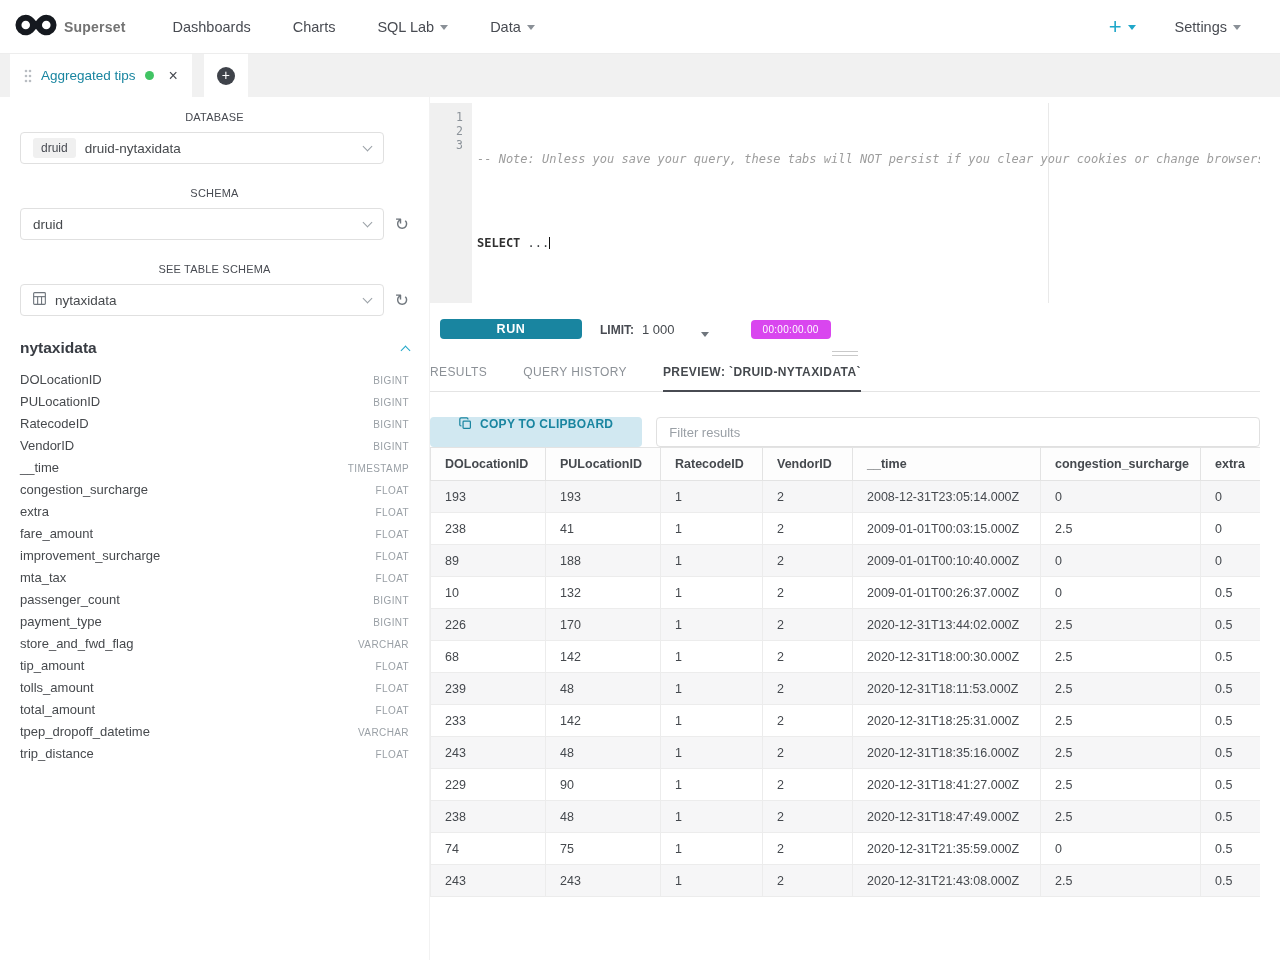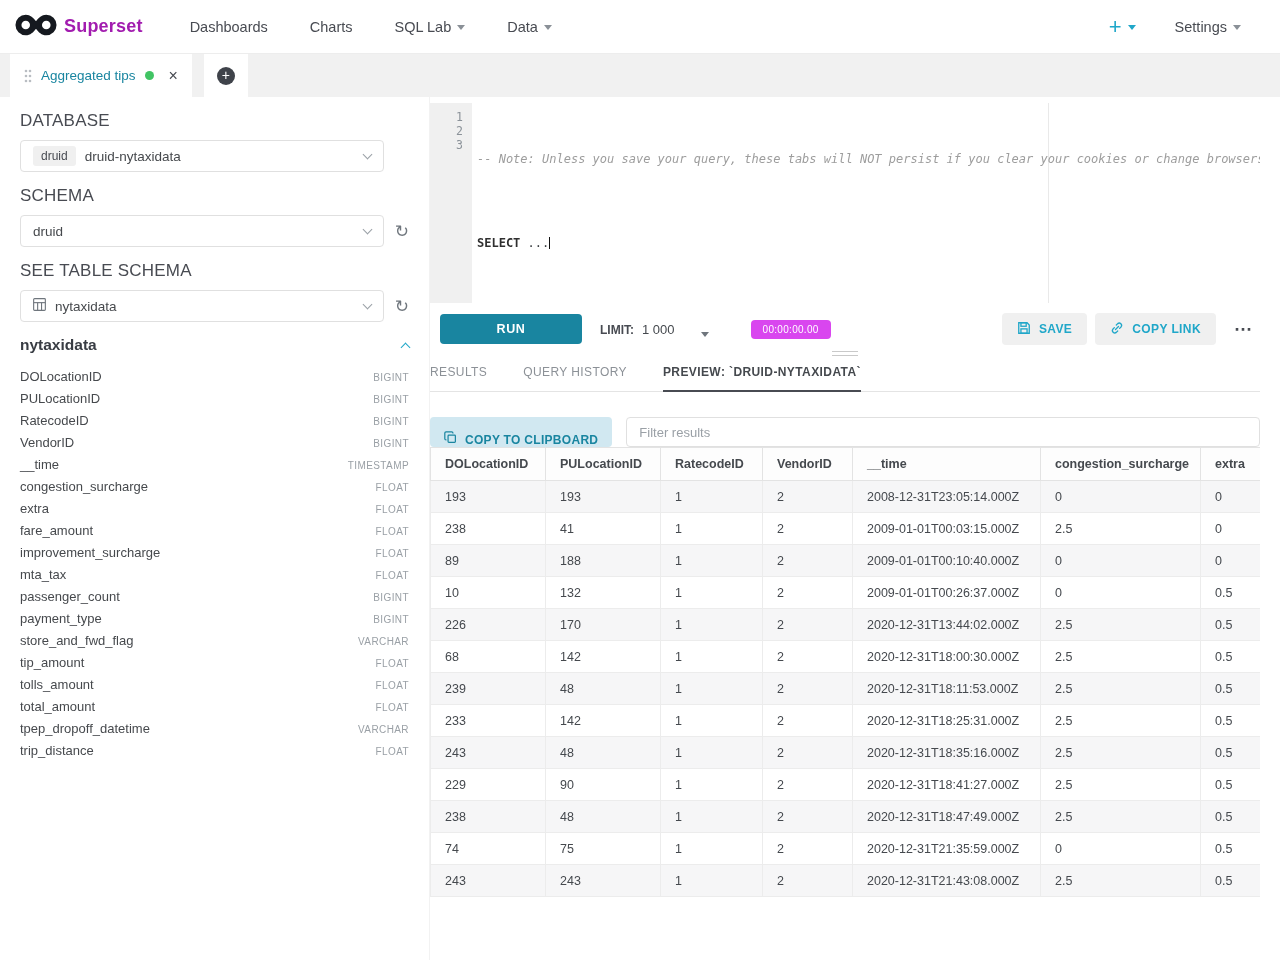--- a/index.html
+++ b/index.html
@@ -4,21 +4,21 @@
 <style>
   * { margin:0; padding:0; box-sizing:border-box; }
   html,body { width:1280px; height:960px; overflow:hidden; background:#fff;
     font-family:"Liberation Sans", sans-serif; color:#45494e; }
   .app { width:1280px; height:960px; display:flex; flex-direction:column; }
 
   
   .navbar { height:54px; flex:0 0 54px; display:flex; align-items:center;
     padding:0 18px 0 14px; background:#fff; border-bottom:1px solid #ededed; }
   .brand { display:flex; align-items:center; gap:6px; cursor:pointer; }
-  .brand-name { font-size:18px; font-weight:700; color:#a21caf; letter-spacing:.2px; }
+  .brand-name { font-size:14px; font-weight:700; color:#737373; letter-spacing:.2px; }
   .nav-items { display:flex; align-items:center; margin-left:26px; }
   .nav-item { font-size:14.5px; color:#484b52; padding:0 21px; cursor:pointer;
     display:inline-flex; align-items:center; }
   .caret { width:0; height:0; border-left:4px solid transparent; border-right:4px solid transparent;
     border-top:5px solid #8a9097; display:inline-block; margin-left:6px; margin-top:2px; }
   .caret.teal { border-top-color:#20a7c9; }
   .nav-right { margin-left:auto; display:flex; align-items:center; gap:10px; }
   .plus-menu { display:inline-flex; align-items:center; cursor:pointer; padding:0 8px; }
   .plus-glyph { color:#20a7c9; font-size:22px; font-weight:500; line-height:1; }
 
@@ -34,22 +34,22 @@
     justify-content:center; cursor:pointer; }
   .addcircle { width:18px; height:18px; border-radius:50%; background:#3f434a; color:#fff;
     font-size:14px; line-height:17px; text-align:center; display:inline-block; }
 
   
   .content { flex:1; display:flex; min-height:0; }
 
   
   .sidebar { width:430px; flex:0 0 430px; padding:14px 20px 0; overflow:hidden;
     border-right:1px solid #f2f2f2; background:#fff; }
-  .fieldlabel { font-size:17px; color:#484b52; letter-spacing:.2px; margin-bottom:9px; }
-  .selrow { display:flex; align-items:center; gap:11px; margin-bottom:14px; }
+  .fieldlabel { font-size:11px; color:#484b52; letter-spacing:.2px; margin-bottom:9px;text-align:center; }
+  .selrow { display:flex; align-items:center; gap:11px; margin-bottom:23px; }
   .select { height:32px; width:364px; border:1px solid #e0e0e0; border-radius:4px; background:#fff;
     display:flex; align-items:center; gap:9px; padding:0 12px; cursor:pointer; font-size:13.5px; color:#46494d; }
   .select .chev { margin-left:auto; }
   .chev { width:7px; height:7px; border-right:1.6px solid #9aa0a6; border-bottom:1.6px solid #9aa0a6;
     transform:rotate(45deg); display:inline-block; flex:0 0 auto; margin-top:-4px; }
   .chev.up-teal { border-color:#20a7c9; transform:rotate(225deg); margin-top:4px; }
   .badge { background:#f0f0f0; border-radius:3px; padding:3px 8px; font-size:12px; color:#484b52; }
   .refresh { color:#6f767d; font-size:17px; line-height:1; cursor:pointer; user-select:none; }
   .schema-head { display:flex; align-items:center; justify-content:space-between; margin:4px 0 15px; }
   .schema-title { font-size:15.5px; font-weight:700; color:#383c43; }
@@ -65,21 +65,21 @@
   .code { flex:1; position:relative; padding:7px 0 0 5px; font:12px/14px "DejaVu Sans Mono", monospace;
     white-space:pre; overflow:hidden; color:#3c4043; cursor:text; }
   .ruler { position:absolute; top:0; bottom:0; left:576px; border-left:1px solid #e9e9e9; }
   .code-line { height:14px; position:relative; z-index:1; }
   .code-line.comment { color:#9d9d9d; font-style:italic; }
   .kw { font-weight:700; color:#2f2f2f; }
   .cursor { display:inline-block; width:1px; height:12px; background:#111; vertical-align:-2px; }
 
   
   .toolbar { height:34px; flex:0 0 34px; margin:9px 0 0 10px; display:flex; align-items:center; }
-  .run-btn { width:142px; height:30px; background:#1985a0; color:#fff; border:none; border-radius:4px;
+  .run-btn { width:142px; height:20px; background:#1985a0; color:#fff; border:none; border-radius:4px;
     font-size:12.5px; font-weight:700; letter-spacing:.6px; cursor:pointer;
     font-family:"Liberation Sans", sans-serif; }
   .limit { display:flex; align-items:flex-end; gap:8px; margin-left:18px; cursor:pointer; }
   .limit-label { font-size:12px; font-weight:700; color:#484b52; }
   .limit-value { font-size:13px; color:#45494e; }
   .limit .caret { margin-left:18px; border-top-color:#6f767d; }
   .timer { margin-left:42px; background:#d946ef; color:#fff; border-radius:4px; padding:4px 12px;
     font-size:10px; letter-spacing:.3px; }
   .tb-right { margin-left:auto; display:flex; align-items:center; gap:8px; }
   .ghost-btn { height:32px; background:#f0f0f0; border:none; border-radius:4px; color:#20a7c9;
@@ -92,22 +92,22 @@
     justify-content:center; gap:3px; cursor:row-resize; }
   .grip i { width:26px; height:1px; background:#c9c9c9; display:block; }
 
   
   .south-tabs { display:flex; gap:36px; border-bottom:1px solid #e4e4e4; padding-top:5px; }
   .s-tab { font-size:12px; letter-spacing:.4px; color:#8c9197; padding-bottom:11px; cursor:pointer; }
   .s-tab.active { color:#45494e; font-weight:700; border-bottom:2px solid #484b52; margin-bottom:-1px; }
 
   .results-toolbar { display:flex; align-items:center; margin-top:25px; }
   .copy-btn { height:30px; background:#d1e8f1; border:none; border-radius:4px; color:#1985a0;
-    font-size:12px; font-weight:700; letter-spacing:.3px; padding:0 14px; display:inline-flex;
-    align-items:flex-end; gap:8px; cursor:pointer; font-family:"Liberation Sans", sans-serif; }
+    font-size:12px; font-weight:700; letter-spacing:.3px; padding:0 29px; display:inline-flex;
+    align-items:flex-start; gap:8px; cursor:pointer; font-family:"Liberation Sans", sans-serif; }
   .filter-input { flex:1; margin-left:14px; height:30px; border:1px solid #e0e0e0; border-radius:4px;
     padding:0 12px; font-size:13px; color:#45494e; font-family:"Liberation Sans", sans-serif; outline:none; }
   .filter-input::placeholder { color:#9aa0a6; }
   .rows-returned { margin:17px 0 10px; font-size:13px; color:#3f434a; }
 
   
   .grid-wrap { flex:1; overflow:hidden; }
   table.grid { border-collapse:collapse; table-layout:fixed; width:860px; }
   .grid th, .grid td { border:1px solid #ececec; height:32px; padding:0 14px; font-size:12.5px;
     text-align:left; color:#45494e; overflow:hidden; white-space:nowrap; }
@@ -321,43 +321,20 @@
       </div>
 
       <div class="toolbar">
         <button class="run-btn">RUN</button>
         <div class="limit">
           <span class="limit-label">LIMIT:</span>
           <span class="limit-value">1 000</span>
           <i class="caret"></i>
         </div>
         <span class="timer">00:00:00.00</span>
-        <div class="tb-right">
-          <button class="ghost-btn">
-            <span>
-              <svg width="14" height="14" viewBox="0 0 16 16" fill="none" stroke="#20a7c9" stroke-width="1.5">
-                  <path d="M2 2h9.5L14 4.5V14H2z"></path>
-                  <rect x="4.5" y="2" width="6" height="4"></rect>
-                  <rect x="4.5" y="9" width="7" height="5"></rect>
-                </svg>
-            </span>
-            <span>SAVE</span>
-          </button>
-          <button class="ghost-btn">
-            <span>
-              <svg width="14" height="14" viewBox="0 0 16 16" fill="none" stroke="#20a7c9" stroke-width="1.5" stroke-linecap="round">
-                  <path d="M6.3 9.7l3.4-3.4"></path>
-                  <path d="M7.2 4.6l1.6-1.6a2.7 2.7 0 0 1 3.8 3.8L11 8.4"></path>
-                  <path d="M8.8 11.4l-1.6 1.6a2.7 2.7 0 0 1-3.8-3.8L5 7.6"></path>
-                </svg>
-            </span>
-            <span>COPY LINK</span>
-          </button>
-          <span class="more-btn">⋯</span>
-        </div>
       </div>
 
       <div class="grip">
           <i></i>
           <i></i>
         </div>
 
       <div class="south-tabs">
         <span class="s-tab">RESULTS</span>
         <span class="s-tab">QUERY HISTORY</span>

